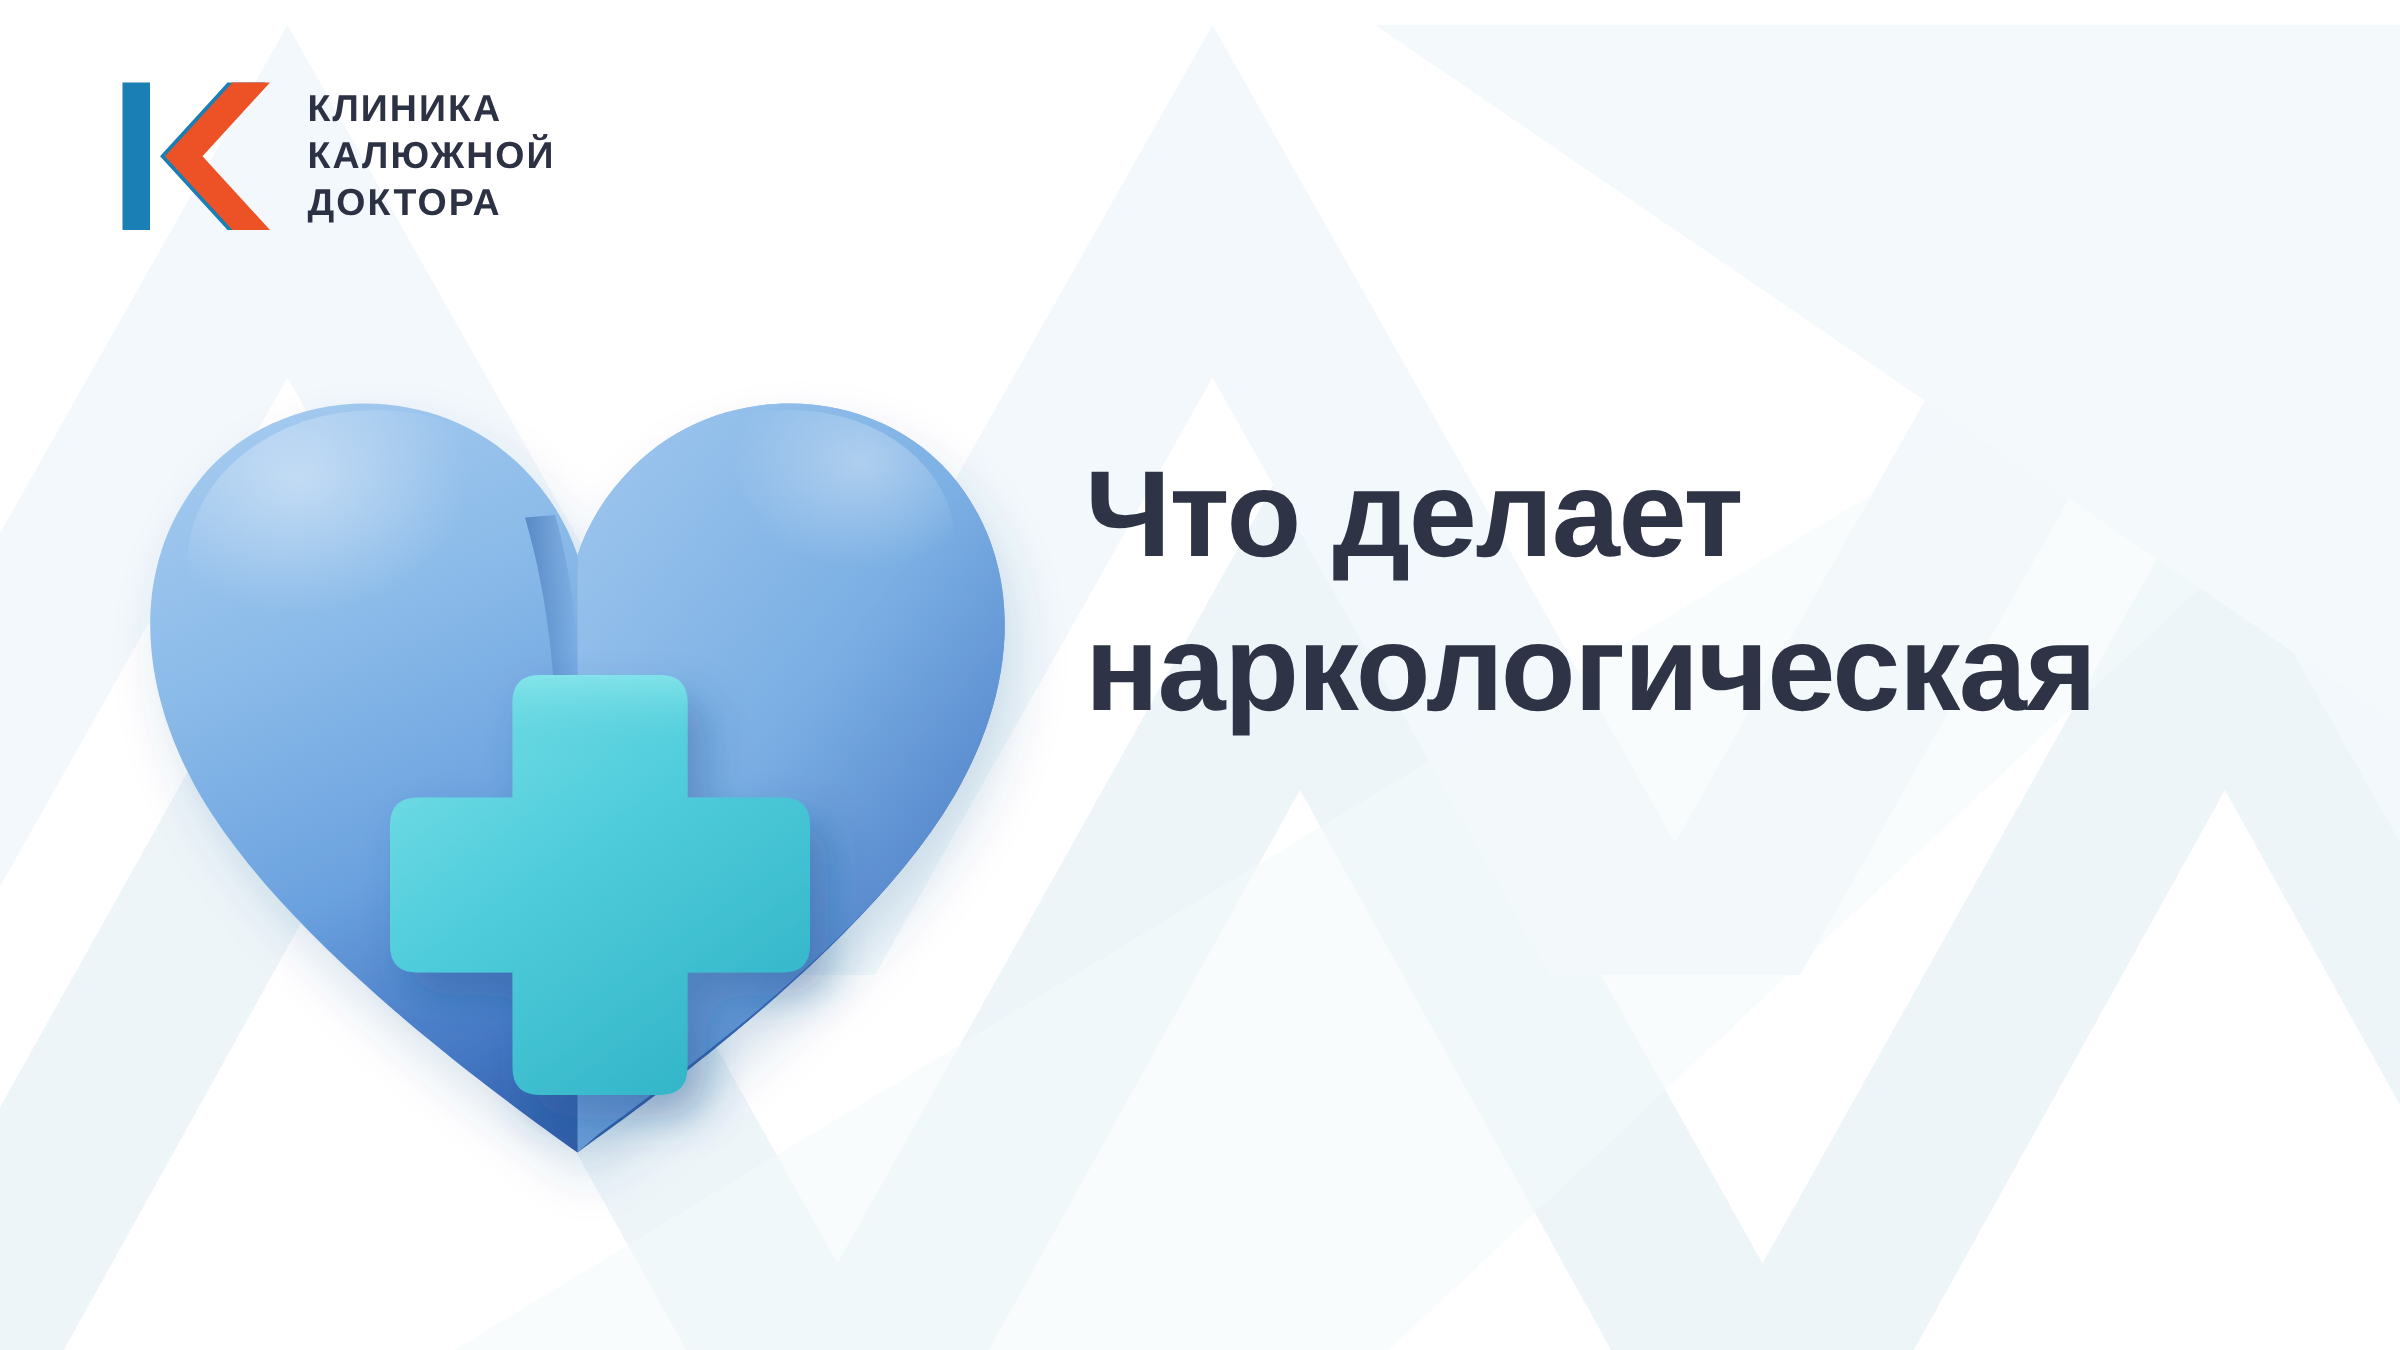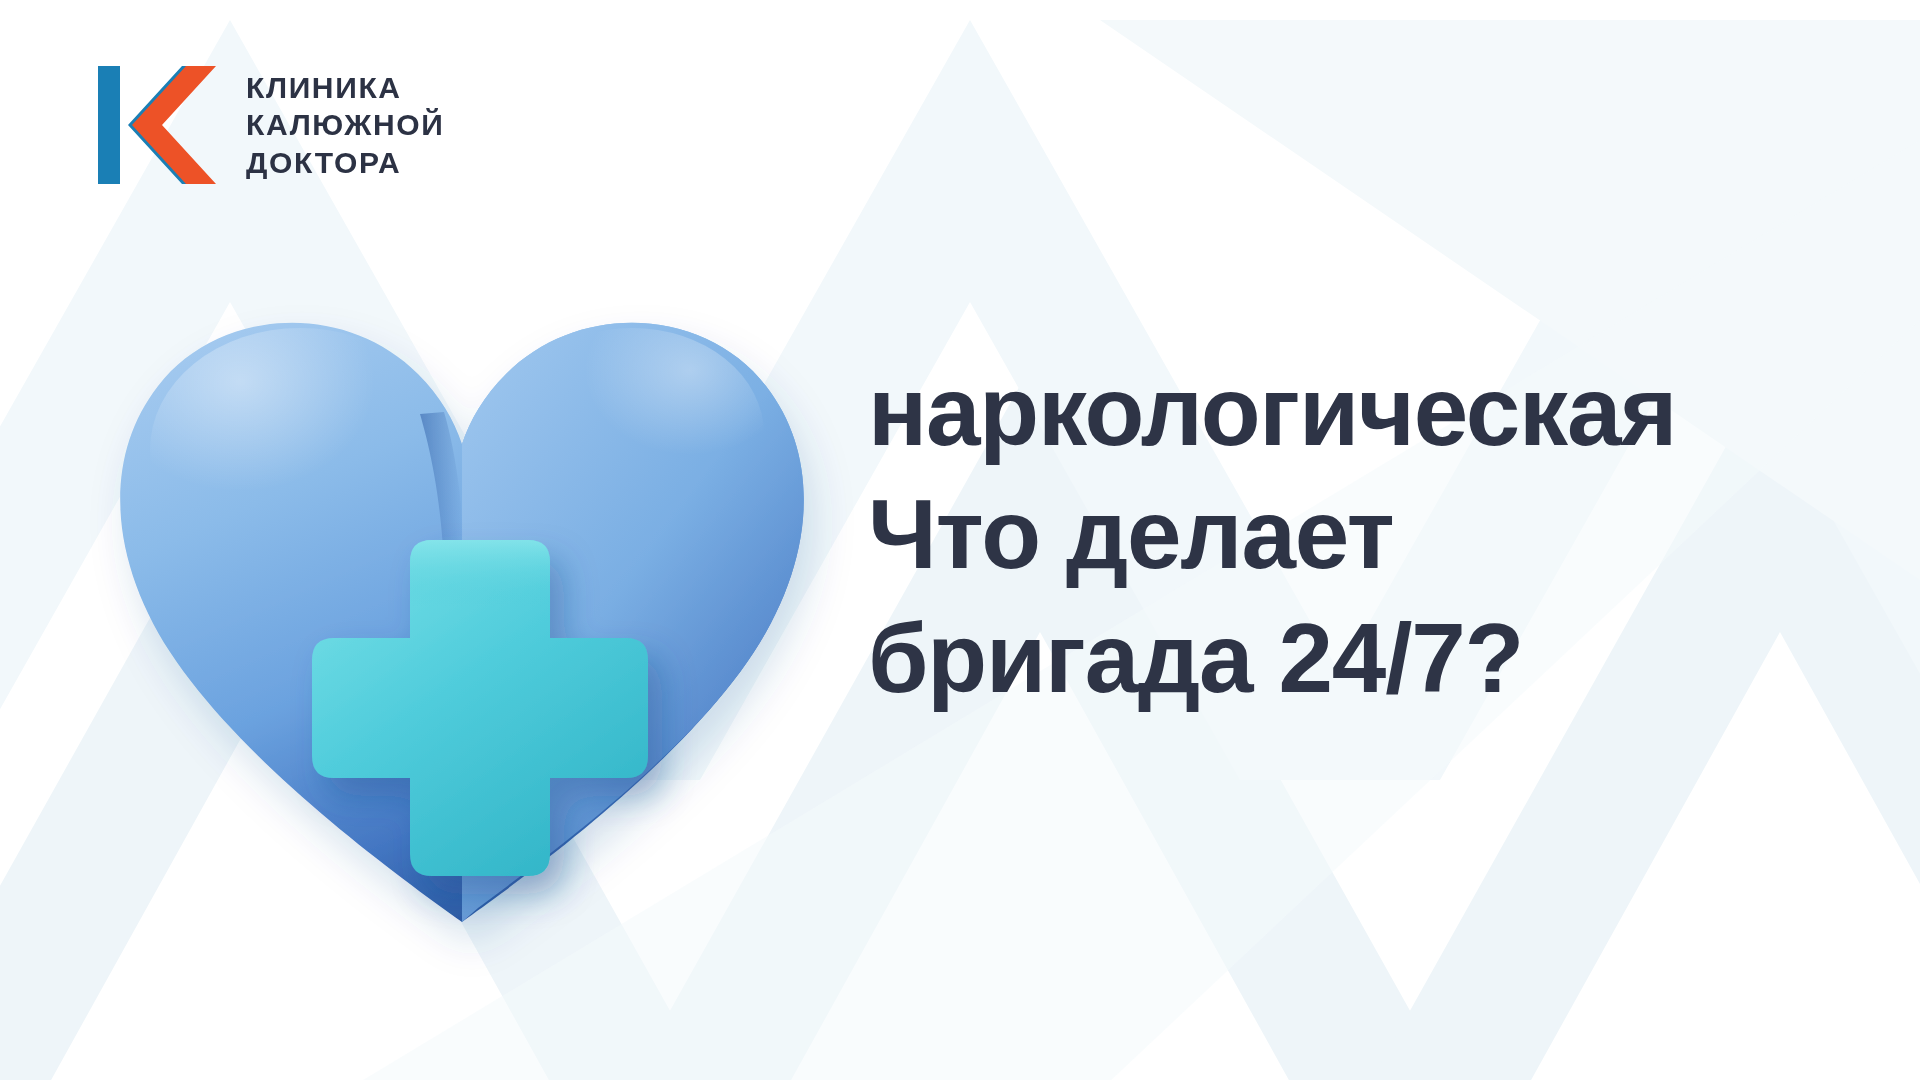--- a/index.html
+++ b/index.html
@@ -212,18 +212,17 @@
                  h 76 Z" transform="translate(20,112)" fill="url(#crossGrad)"></path>
         <path d="M 298 188
                  q 0 -22 22 -22
                  h 96 q 22 0 22 22
                  v 44 h -140 Z" transform="translate(20,112)" fill="url(#crossTopGrad)" opacity="0.75"></path>
       </g>
     </svg>
   </div>
 
   <div id="headline">
+    <div class="hl-line">Что делает</div>
     <div class="hl-line">наркологическая</div>
-    <div class="hl-line">Что делает</div>
-    <div class="hl-line">бригада 24/7?</div>
   </div>
 
 </div>
 
 </body></html>

